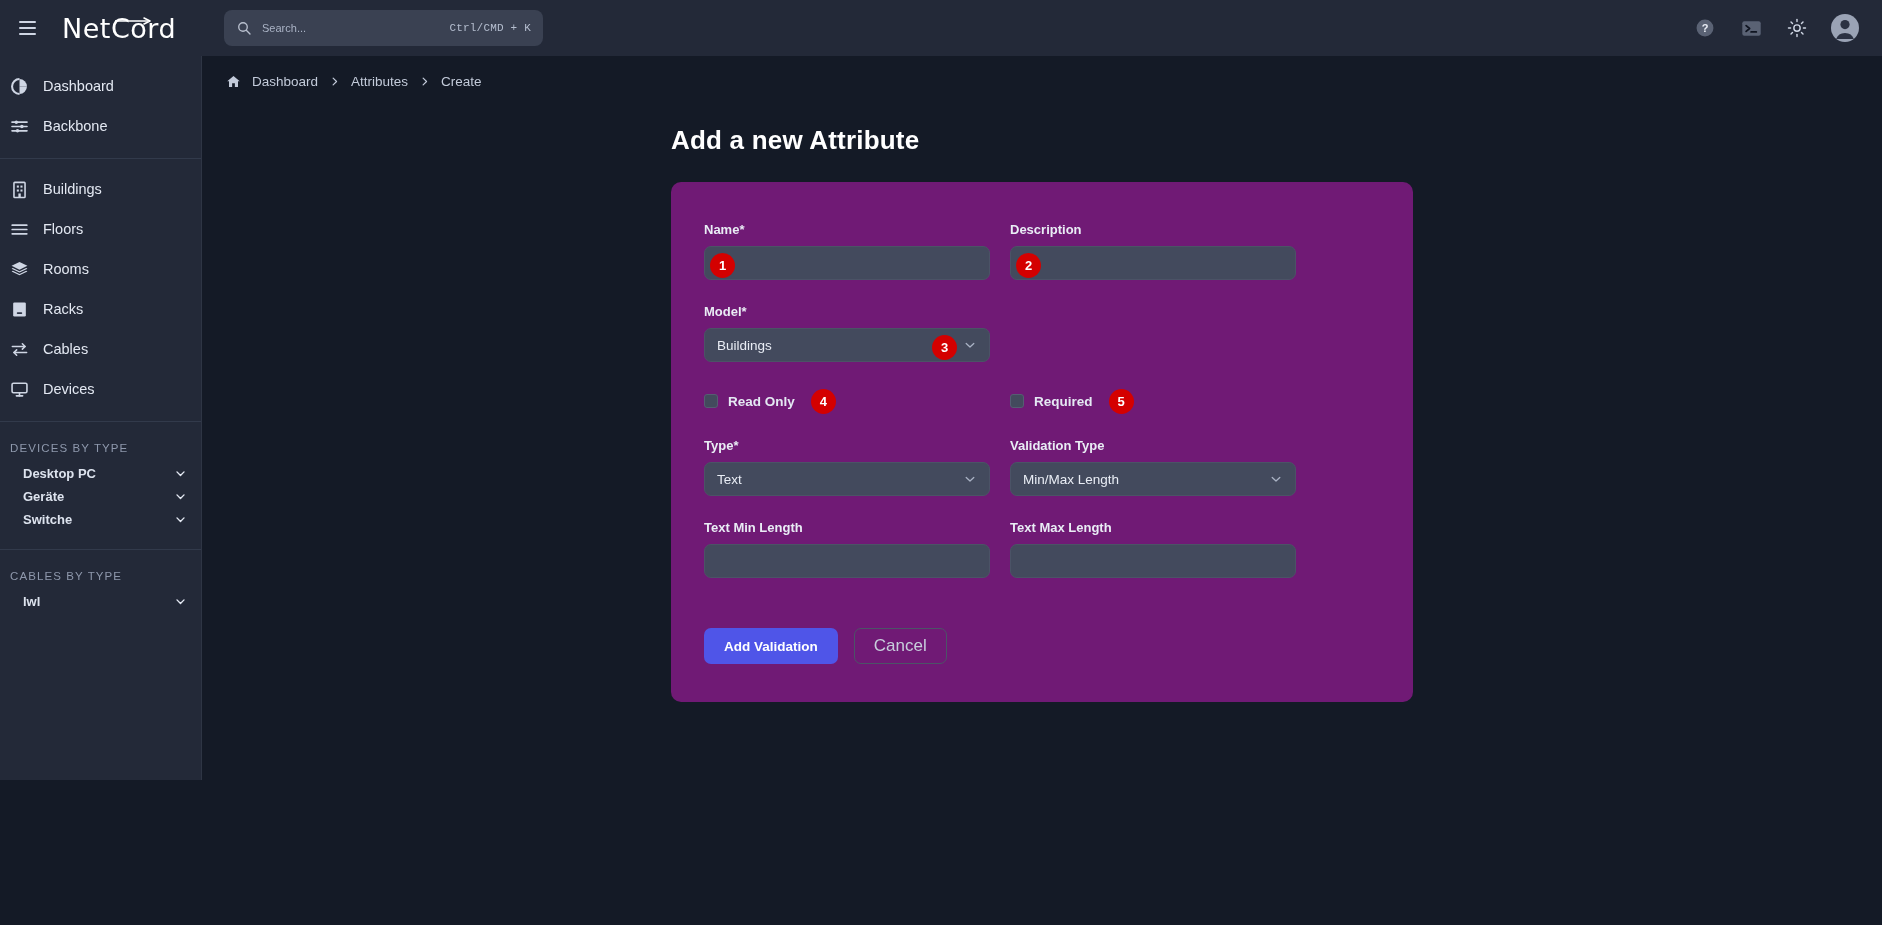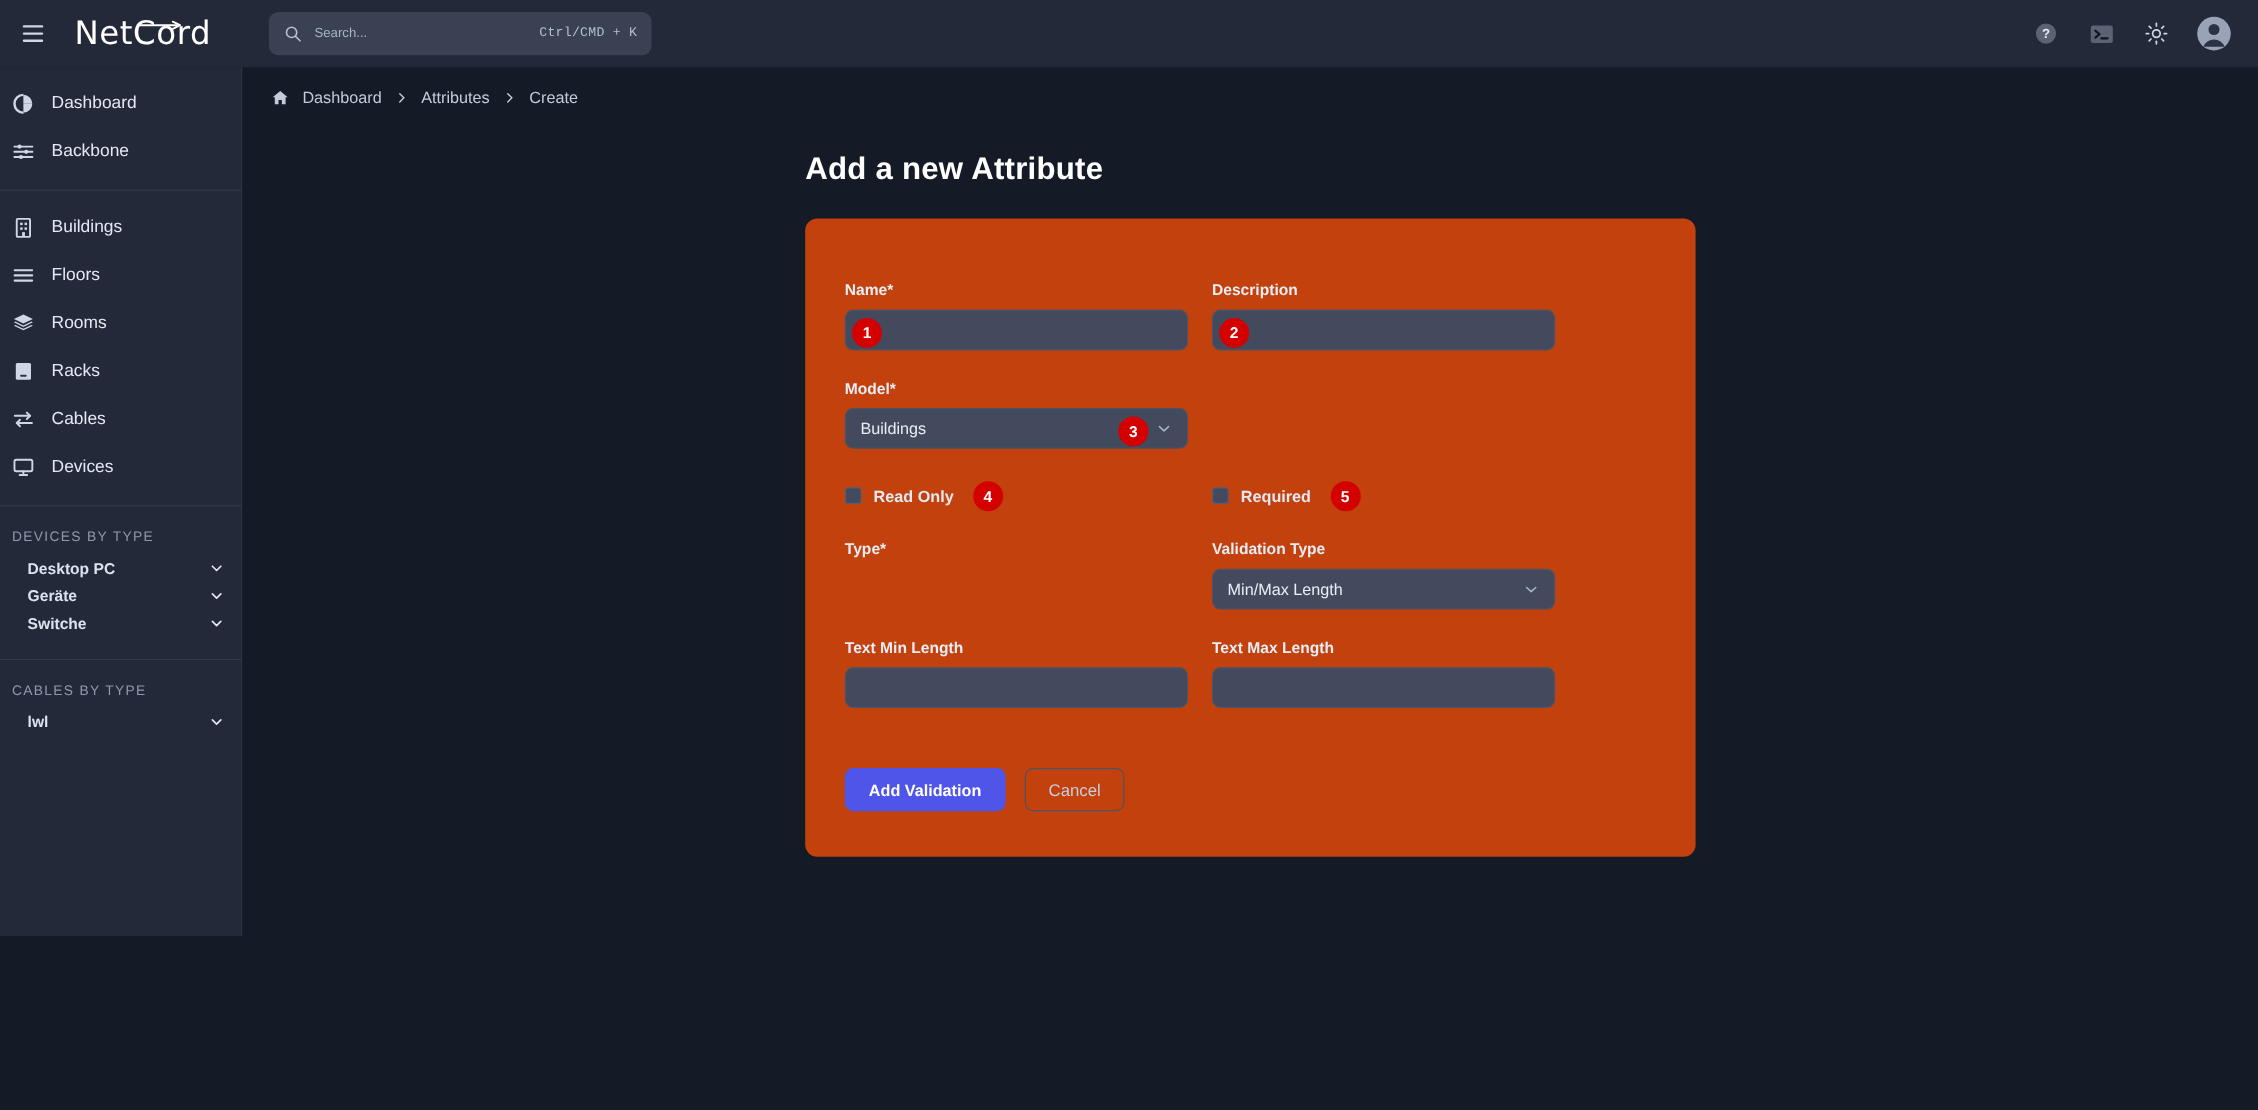--- a/index.html
+++ b/index.html
@@ -96,22 +96,22 @@
     padding: 18px 0 0 24px; font-size: 13.5px;
   }
   .crumb { color: #c3cbda; cursor: pointer; }
   .crumb.home { width: 15px; height: 15px; display: flex; align-items: center; justify-content: center; }
   .crumb-sep { width: 11px; height: 11px; display: flex; align-items: center; justify-content: center; }
 
   .page-wrap { width: 742px; margin: 0 auto; padding-top: 24px; }
   .page-title { font-size: 26px; font-weight: bold; color: #ffffff; margin-bottom: 26px; letter-spacing: .2px; margin-top: 12px; }
 
   .card {
-    background: #c2410c; border-radius: 10px;
-    padding: 52px 33px 38px 33px;
+    background: #701a75; border-radius: 10px;
+    padding: 40px 33px 38px 33px;
   }
   .grid2 { display: grid; grid-template-columns: 286px 286px; column-gap: 20px; }
   .field { margin-bottom: 24px; position: relative; }
   .field-label { font-size: 13px; font-weight: bold; color: #e9edf5; margin-bottom: 9px; display: block; }
   .input {
     width: 100%; height: 34px; border-radius: 7px;
     background: #434a5d; border: 1px solid #4b real;
     border: 1px solid #4b5366;
     color: #e9edf5; font-size: 13.5px; padding: 0 12px;
     outline: none; font-family: "Liberation Sans", sans-serif;
@@ -144,21 +144,21 @@
 
   .btnrow { display: flex; align-items: center; gap: 16px; margin-top: 26px; }
   .btn-primary {
     height: 36px; padding: 0 20px; border-radius: 7px; border: 0;
     background: #4f55e8; color: #ffffff; font-size: 13.5px; font-weight: bold;
     cursor: pointer; font-family: "Liberation Sans", sans-serif;
   }
   .btn-ghost {
     height: 36px; padding: 0 19px; border-radius: 7px;
     background: transparent; border: 1px solid #4c5367; color: #c7cedc;
-    font-size: 14px; cursor: pointer; font-family: "Liberation Sans", sans-serif;
+    font-size: 17px; cursor: pointer; font-family: "Liberation Sans", sans-serif;
   }
   svg { display: block; }
 </style>
 </head>
 <body>
 
 <div class="app">
 
   <div class="header">
     <div class="burger">
@@ -428,20 +428,28 @@
             <div class="checkitem">
               <span class="cbox"></span>
               <span class="ctext">Required</span>
               <span class="badge badge-after-label">5</span>
             </div>
           </div>
 
           <div class="grid2">
             <div class="field">
               <label class="field-label">Type*</label>
+              <div class="select">
+                <span class="sval">Text</span>
+                <span class="schev">
+                  <svg width="14" height="14" viewBox="0 0 24 24">
+                      <path d="M5.5 9.5 L12 15.5 L18.5 9.5" stroke="#aab3c5" stroke-width="2.2" fill="none" stroke-linecap="round" stroke-linejoin="round"></path>
+                    </svg>
+                </span>
+              </div>
             </div>
             <div class="field">
               <label class="field-label">Validation Type</label>
               <div class="select">
                 <span class="sval">Min/Max Length</span>
                 <span class="schev">
                   <svg width="14" height="14" viewBox="0 0 24 24">
                       <path d="M5.5 9.5 L12 15.5 L18.5 9.5" stroke="#aab3c5" stroke-width="2.2" fill="none" stroke-linecap="round" stroke-linejoin="round"></path>
                     </svg>
                 </span>

